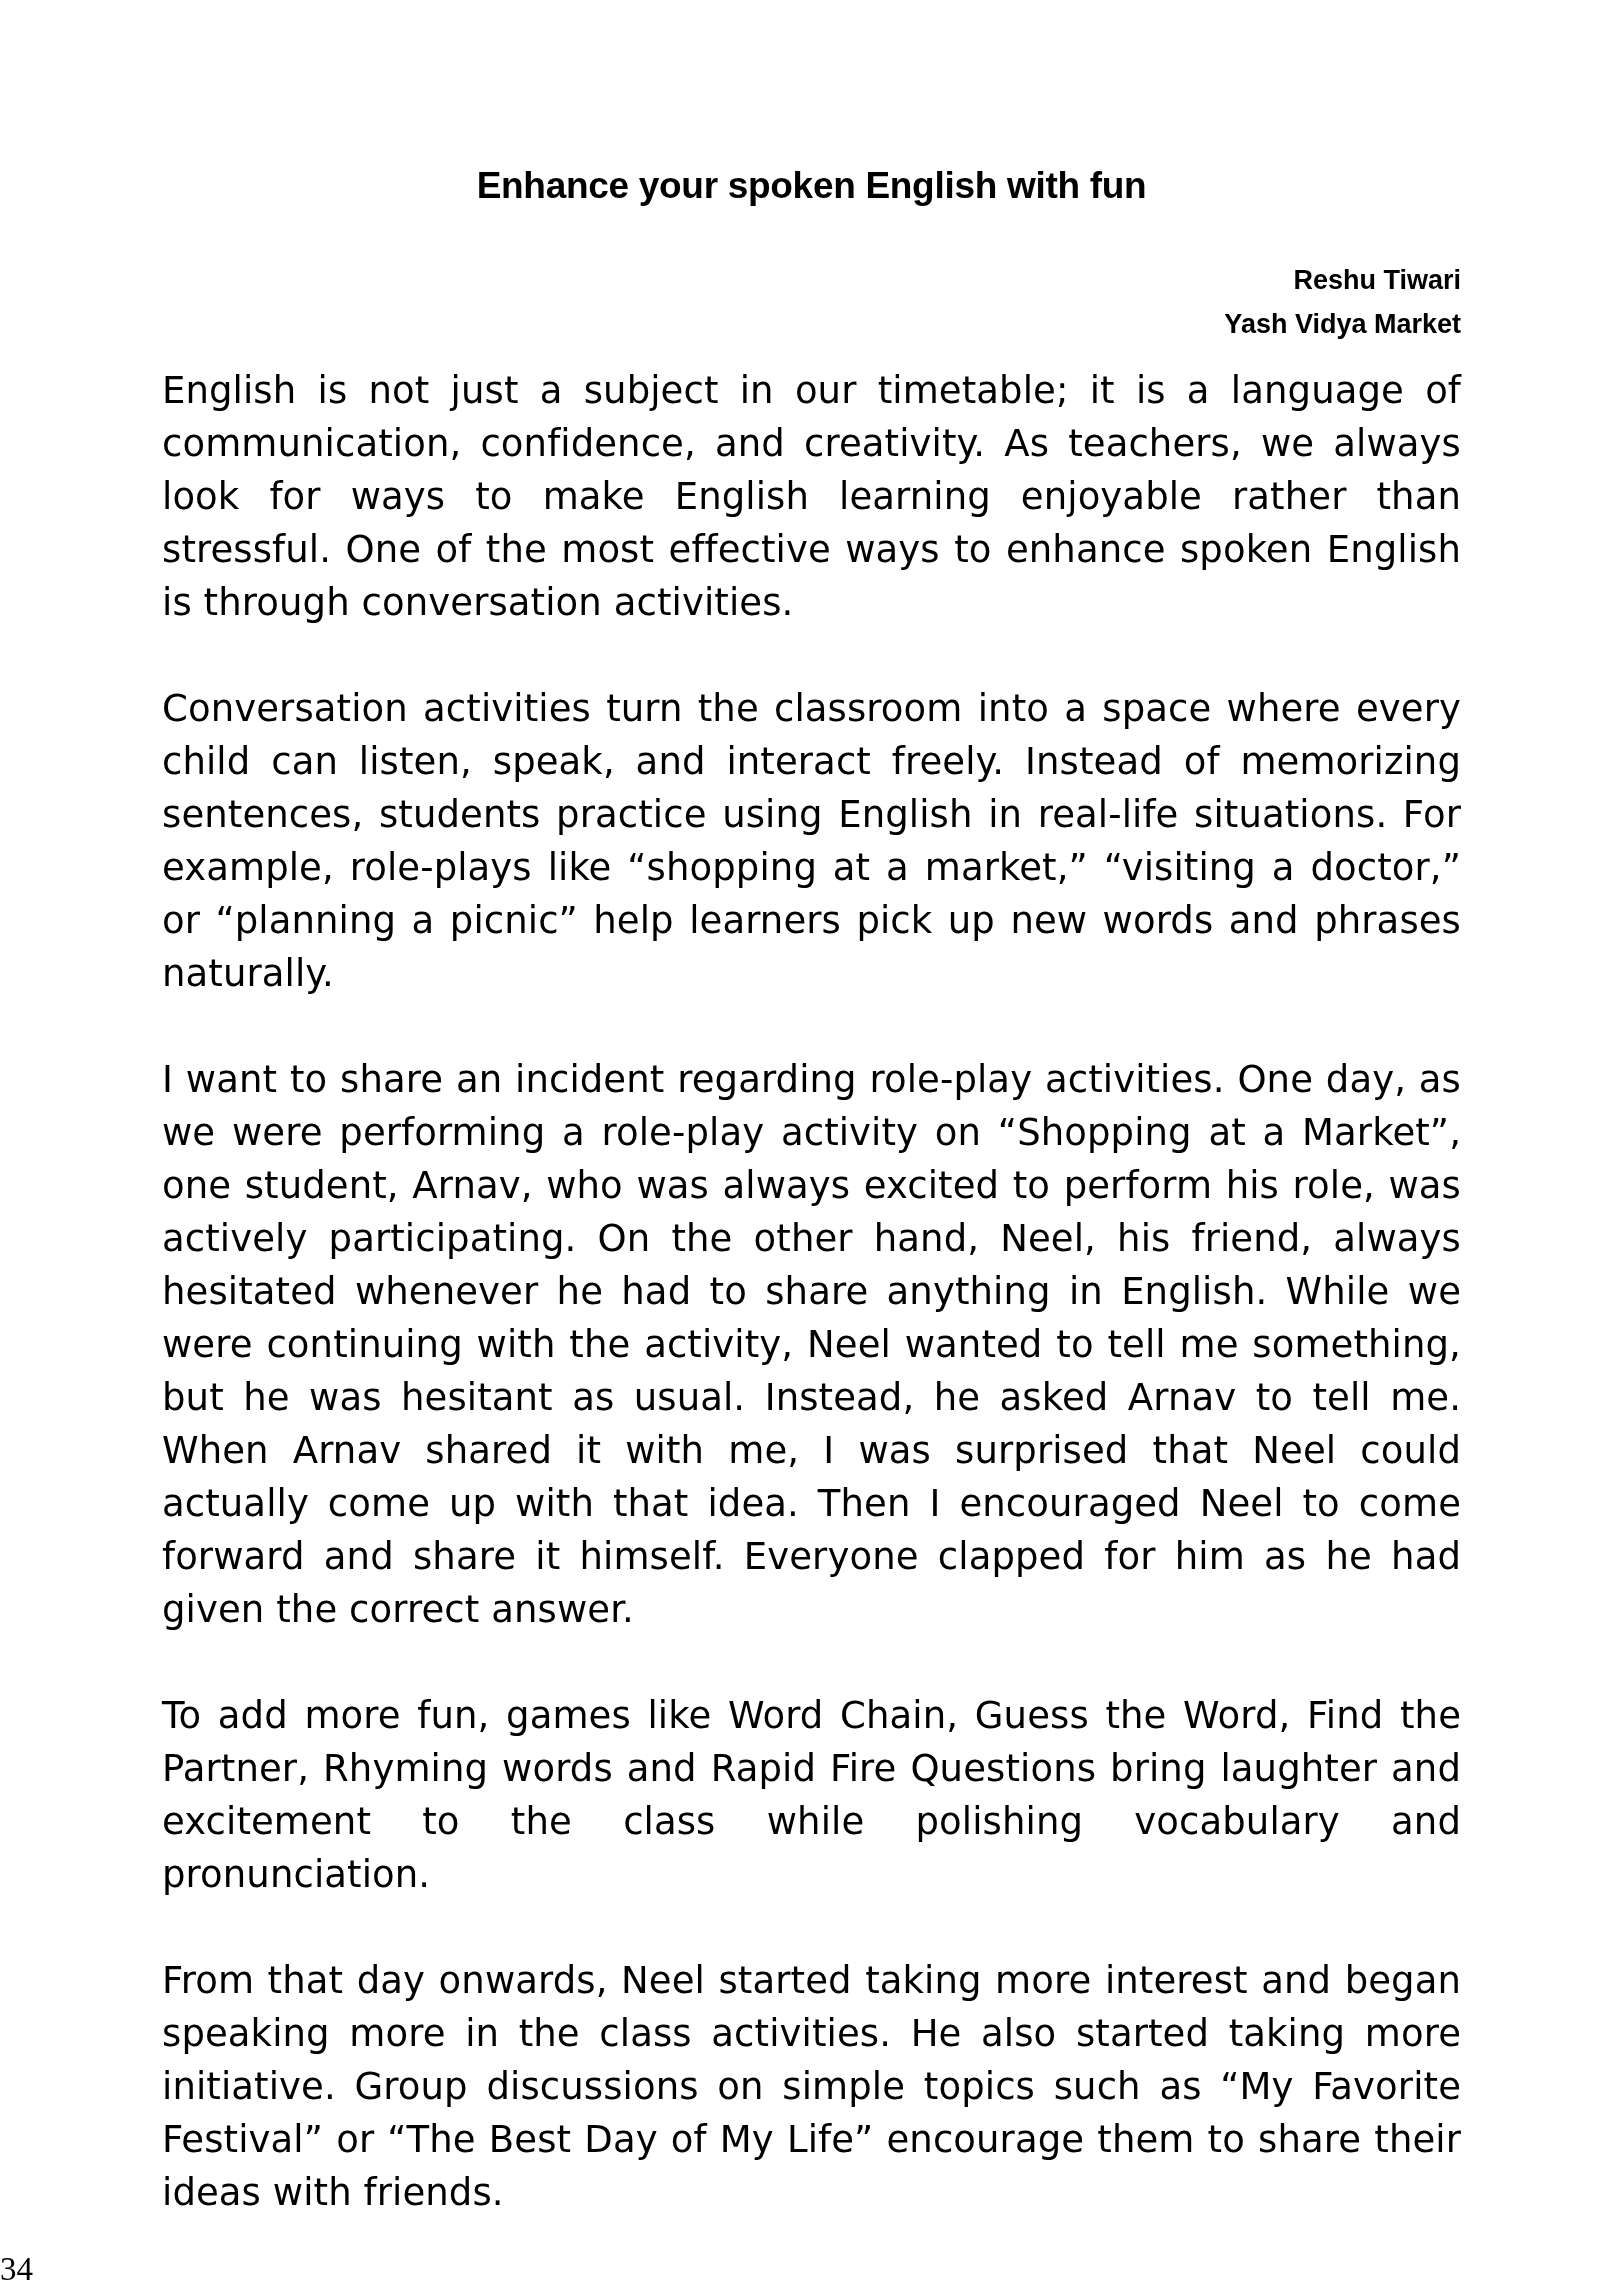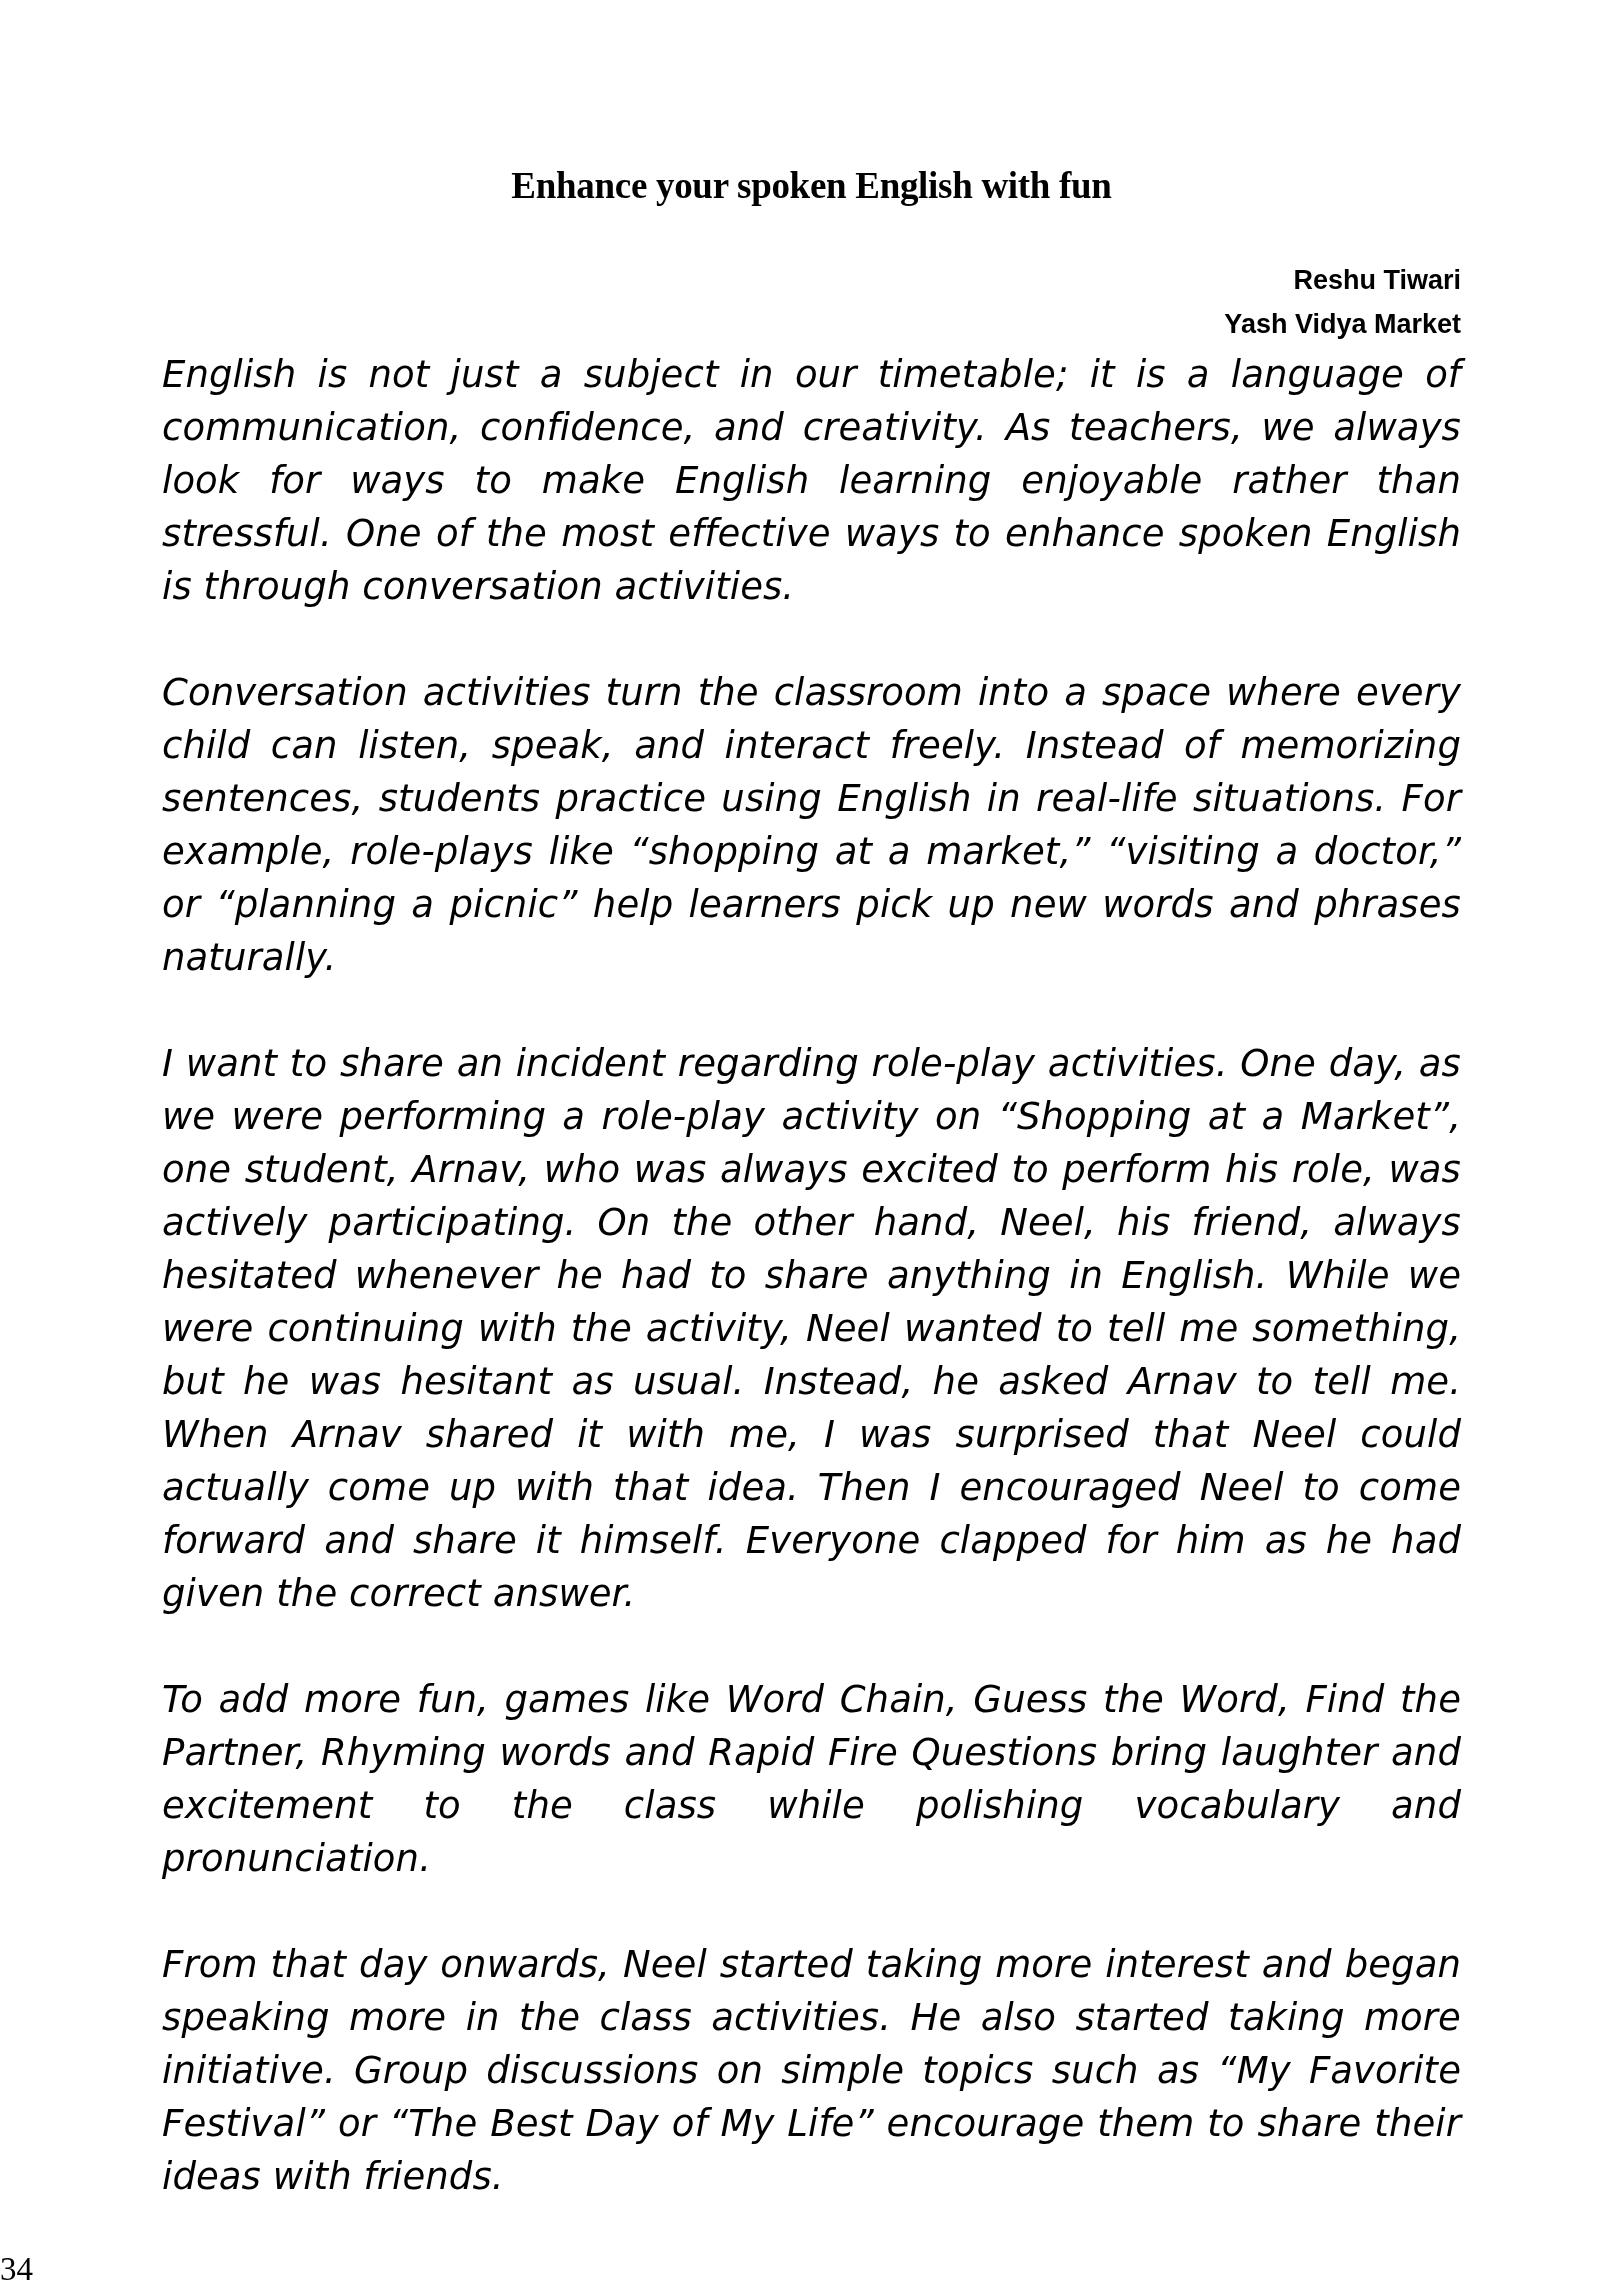--- a/index.html
+++ b/index.html
@@ -21,21 +21,21 @@
       width: 1623px;
       height: 2295px;
       background: #ffffff;
     }
     .title {
       position: absolute;
       left: 0;
       width: 1623px;
       top: 162px;
       text-align: center;
-      font-family: Liberation Serif, serif;
+      font-family: Liberation Sans, sans-serif;
       font-weight: bold;
       font-size: 37px;
       line-height: 47px;
       letter-spacing: -0.3px;
     }
     .author-block {
       position: absolute;
       right: 162px;
       top: 258px;
       text-align: right;
@@ -52,22 +52,21 @@
       left: 162px;
       top: 348px;
       width: 1299px;
       font-family: "DejaVu Sans", sans-serif;
       font-size: 37px;
       line-height: 53px;
       text-align: justify;
       letter-spacing: 0.1px;
     }
     .body-text p {
-      margin: 0 0 53px 0;
-      font-style: italic;
+      margin: 16px 0 53px 0;
     }
     .page-number {
       position: absolute;
       left: 0;
       width: 1623px;
       top: 2250px;
       text-align: left;
       font-family: "Liberation Serif", serif;
       font-size: 33px;
       line-height: 39px;

